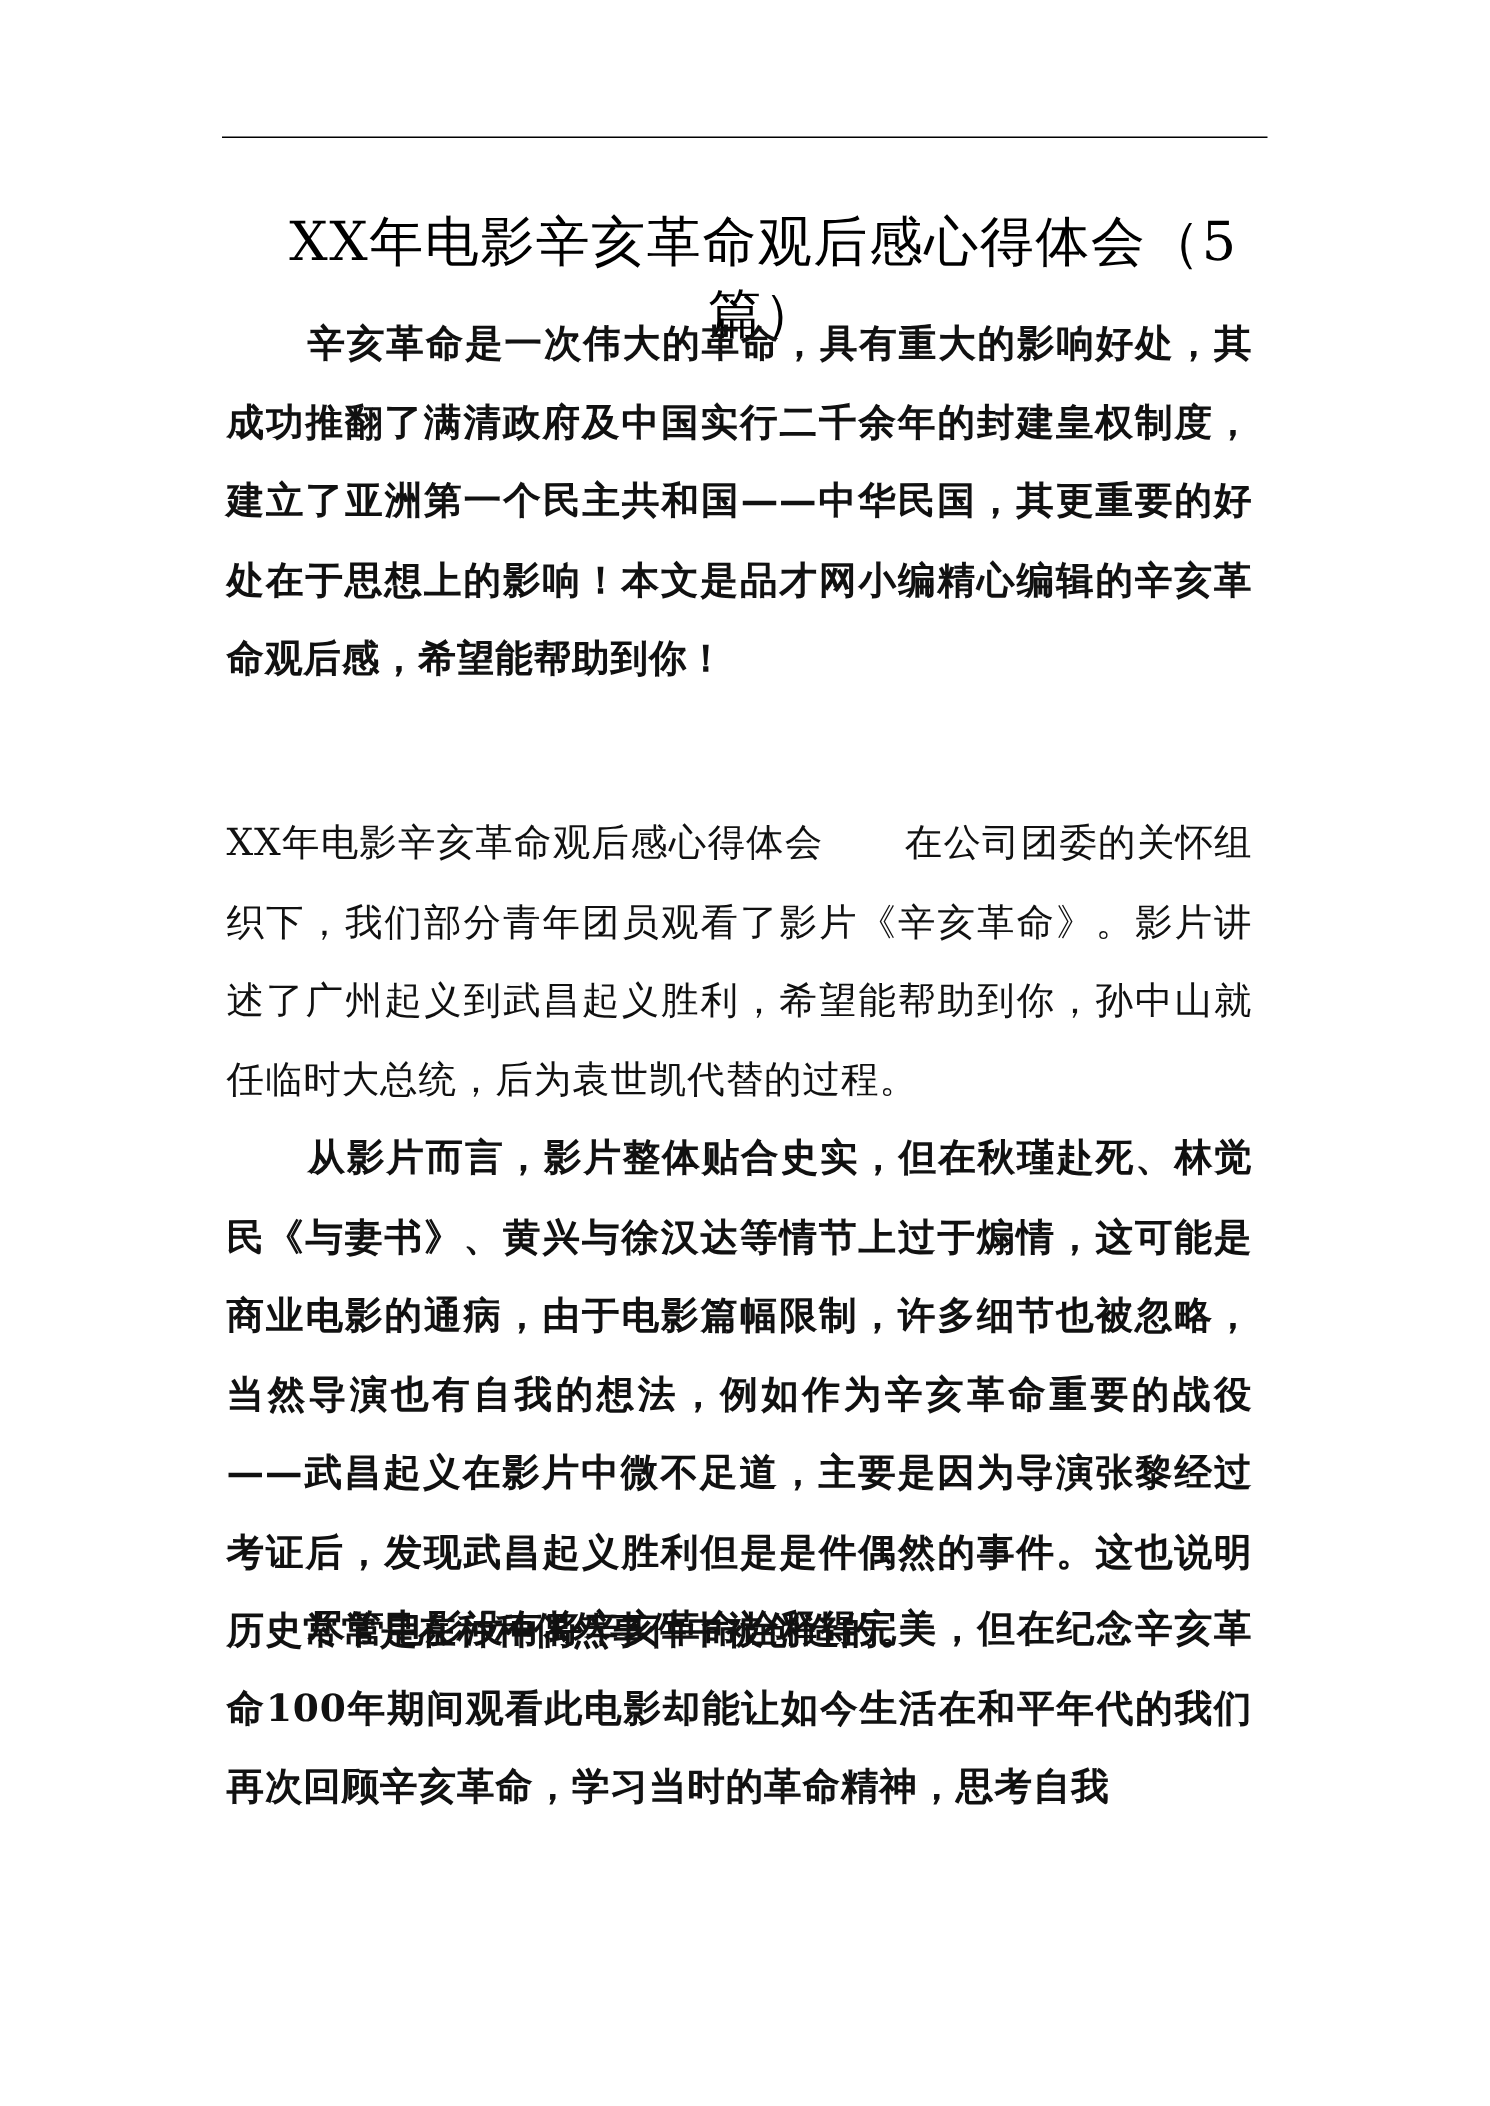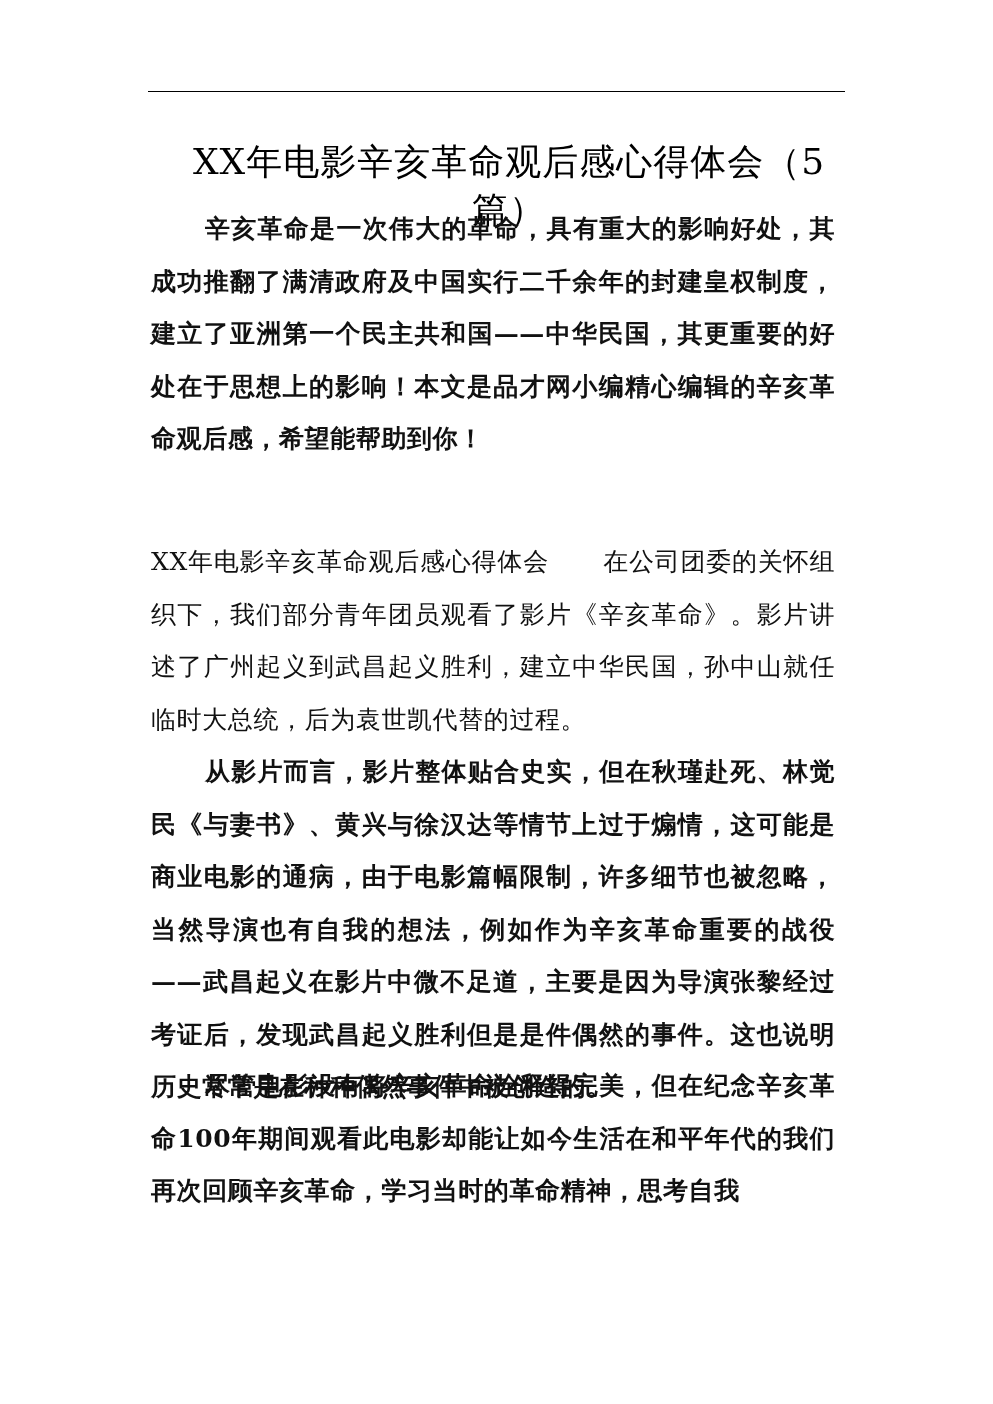--- a/index.html
+++ b/index.html
@@ -59,18 +59,18 @@
 </head>
 <body>
 
 <div>
   <div class="rule"></div>
 
   <h1 class="title">XX年电影辛亥革命观后感心得体会（5篇）</h1>
 
   <p class="para indent" style="top: 203px;">辛亥革命是一次伟大的革命，具有重大的影响好处，其成功推翻了满清政府及中国实行二千余年的封建皇权制度，建立了亚洲第一个民主共和国——中华民国，其更重要的好处在于思想上的影响！本文是品才网小编精心编辑的辛亥革命观后感，希望能帮助到你！</p>
 
-  <p class="para" style="top: 536px;"><span>XX年电影辛亥革命观后感心得体会</span><span class="gap-sp"></span><span>在公司团委的关怀组织下，我们部分青年团员观看了影片《辛亥革命》。影片讲述了广州起义到武昌起义胜利，建立中华民国，孙中山就任临时大总统，后为袁世凯代替的过程。</span></p>
+  <p class="para" style="top: 536px;"><span>XX年电影辛亥革命观后感心得体会</span><span class="gap-sp"></span><span>在公司团委的关怀组织下，我们部分青年团员观看了影片《辛亥革命》。影片讲述了广州起义到武昌起义胜利，希望能帮助到你，孙中山就任临时大总统，后为袁世凯代替的过程。</span></p>
 
   <p class="para indent" style="top: 746px;">从影片而言，影片整体贴合史实，但在秋瑾赴死、林觉民《与妻书》、黄兴与徐汉达等情节上过于煽情，这可能是商业电影的通病，由于电影篇幅限制，许多细节也被忽略，当然导演也有自我的想法，例如作为辛亥革命重要的战役——武昌起义在影片中微不足道，主要是因为导演张黎经过考证后，发现武昌起义胜利但是是件偶然的事件。这也说明历史常常是在种种偶然事件中被创造的。</p>
 
   <p class="para indent" style="top: 1060px;">尽管电影没有将辛亥革命诠释得完美，但在纪念辛亥革命100年期间观看此电影却能让如今生活在和平年代的我们再次回顾辛亥革命，学习当时的革命精神，思考自我</p>
 </div>
 
 </body></html>

